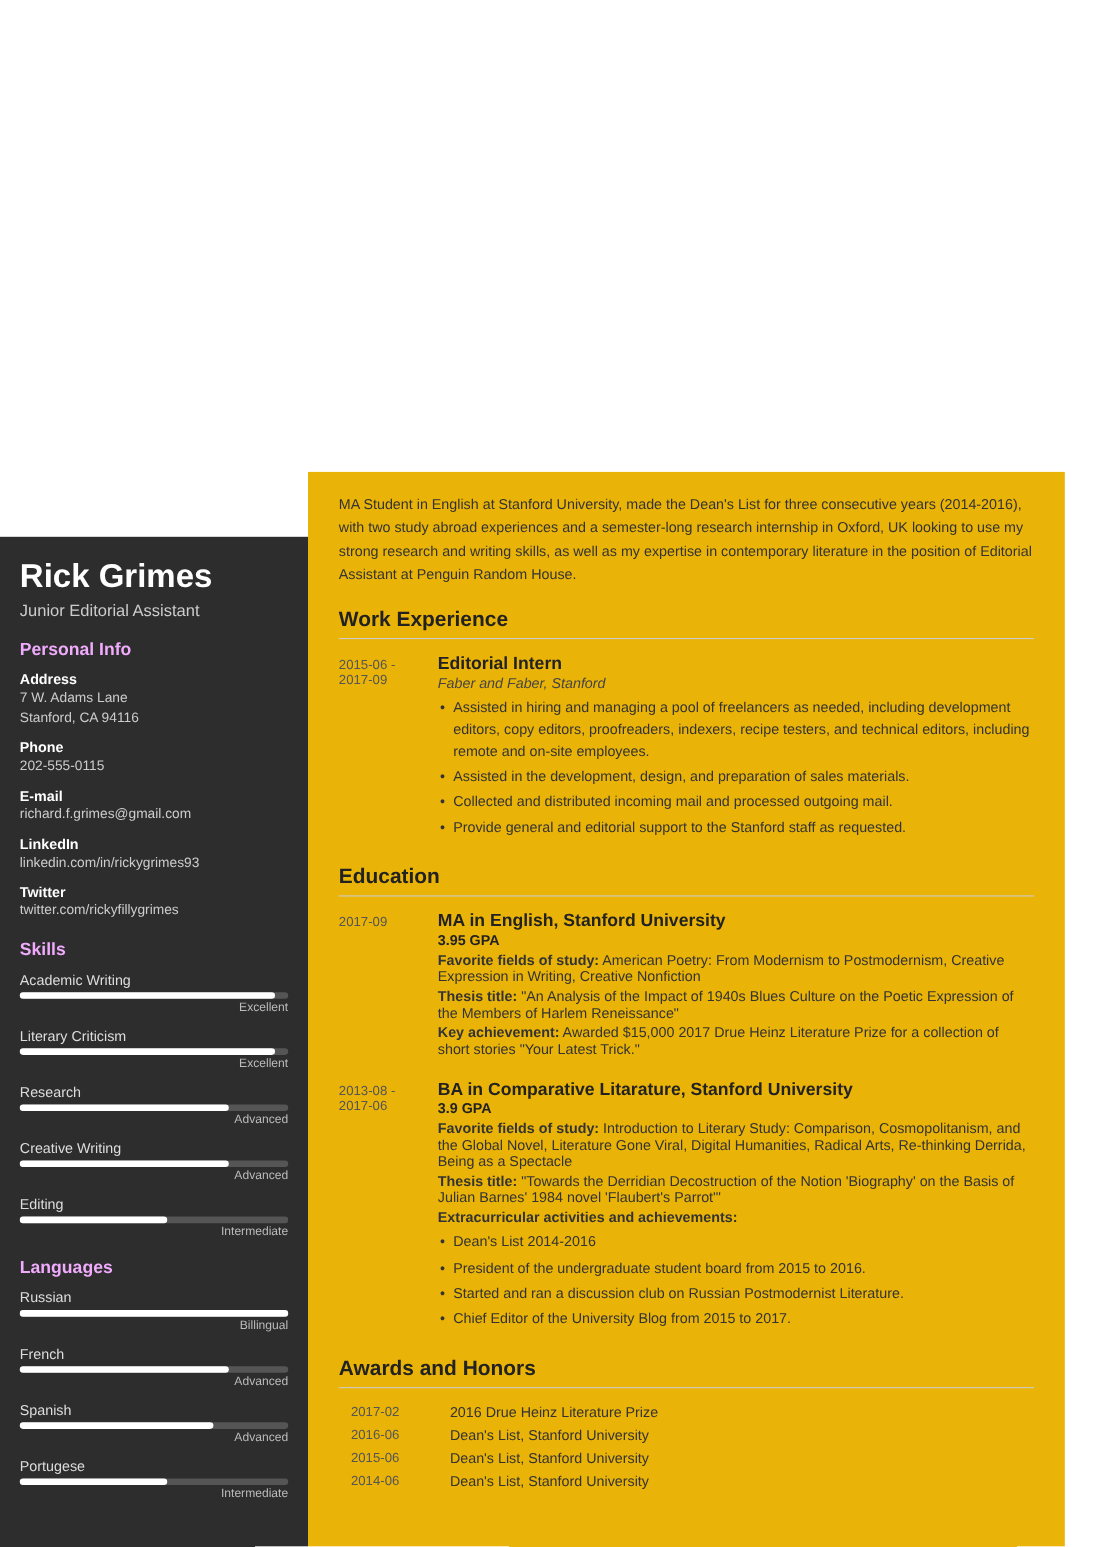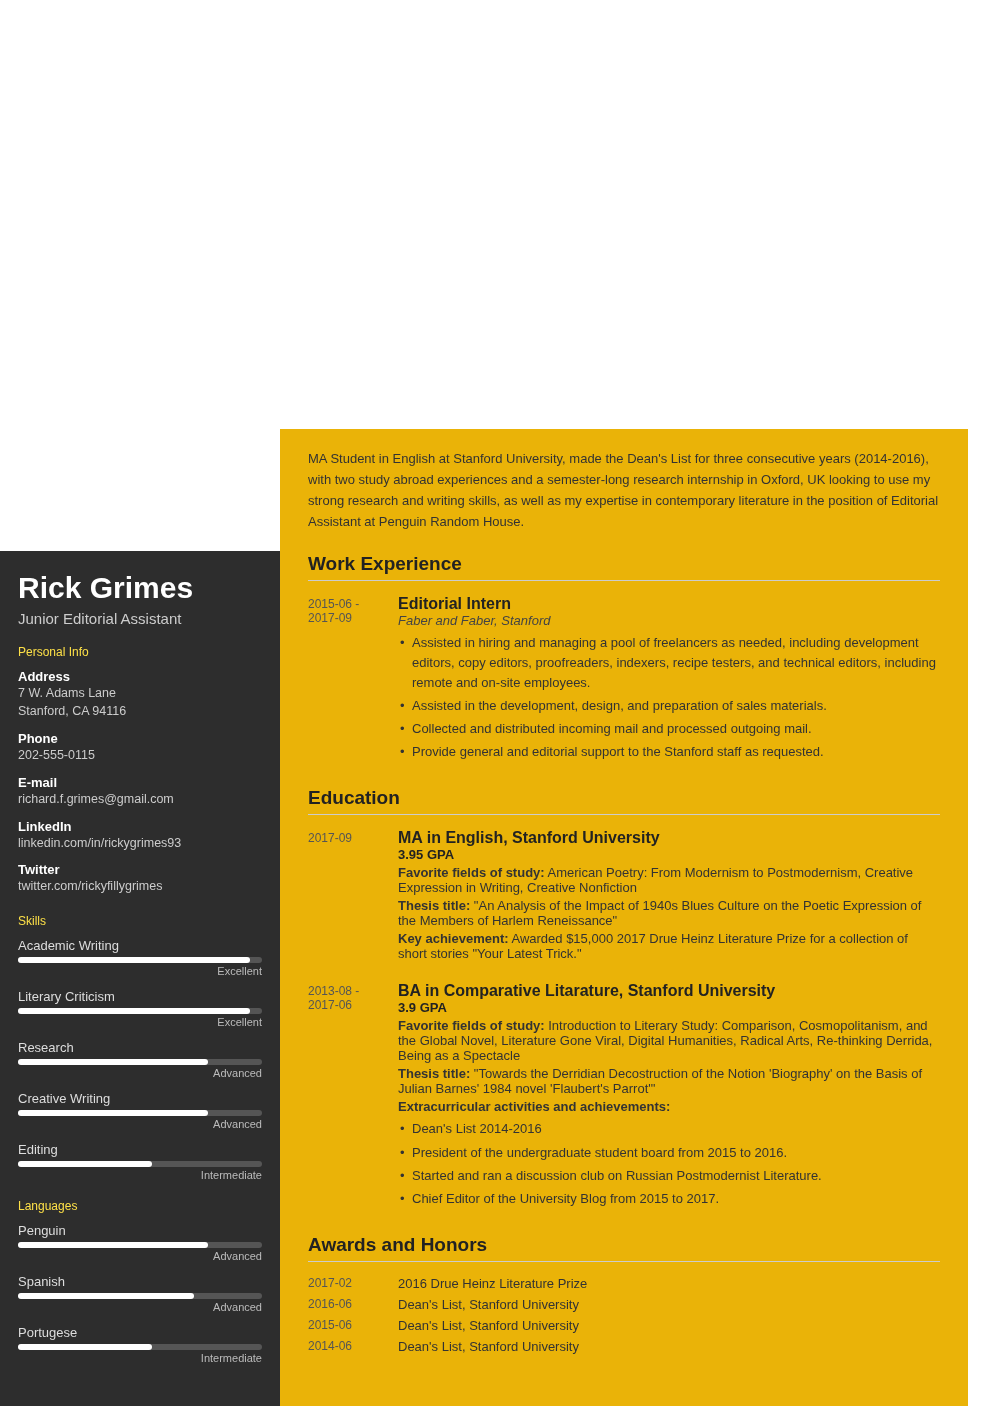--- a/index.html
+++ b/index.html
@@ -31,23 +31,23 @@
       color: #fff;
       line-height: 1.15;
     }
     .sidebar-title {
       font-size: 15px;
       color: #ccc;
       margin-top: 4px;
       margin-bottom: 18px;
     }
     .section-heading {
-      font-size: 12px;
-      font-weight: normal;
-      color: #fde047;
+      font-size: 16px;
+      font-weight: bold;
+      color: #f0abfc;
       margin-top: 18px;
       margin-bottom: 10px;
     }
     .info-label {
       font-weight: bold;
       font-size: 13px;
       color: #fff;
       margin-top: 10px;
     }
     .info-value {
@@ -172,20 +172,21 @@
     }
     .edu-graduate {
       font-weight: bold;
       font-size: 13px;
       margin-bottom: 3px;
     }
     
     .award-entry {
       display: flex;
       margin-bottom: 6px;
+      margin-left: 11px;
     }
     .award-date {
       min-width: 90px;
       font-size: 12px;
       color: #555;
       flex-shrink: 0;
     }
     .award-name {
       font-size: 13px;
       color: #333;
@@ -256,21 +257,28 @@
         <div class="skill-bar-fill" style="width:55%"></div>
       </div>
       <div class="skill-level">Intermediate</div>
     </div>
       </div>
 
     <div class="section-heading">Languages</div>
 
     <div id="languages-container">
         <div class="lang-item">
-      <div class="lang-name">Penguin</div>
+      <div class="lang-name">Russian</div>
+      <div class="skill-bar-bg">
+        <div class="skill-bar-fill" style="width:100%"></div>
+      </div>
+      <div class="skill-level">Billingual</div>
+    </div>
+        <div class="lang-item">
+      <div class="lang-name">French</div>
       <div class="skill-bar-bg">
         <div class="skill-bar-fill" style="width:78%"></div>
       </div>
       <div class="skill-level">Advanced</div>
     </div>
         <div class="lang-item">
       <div class="lang-name">Spanish</div>
       <div class="skill-bar-bg">
         <div class="skill-bar-fill" style="width:72%"></div>
       </div>

